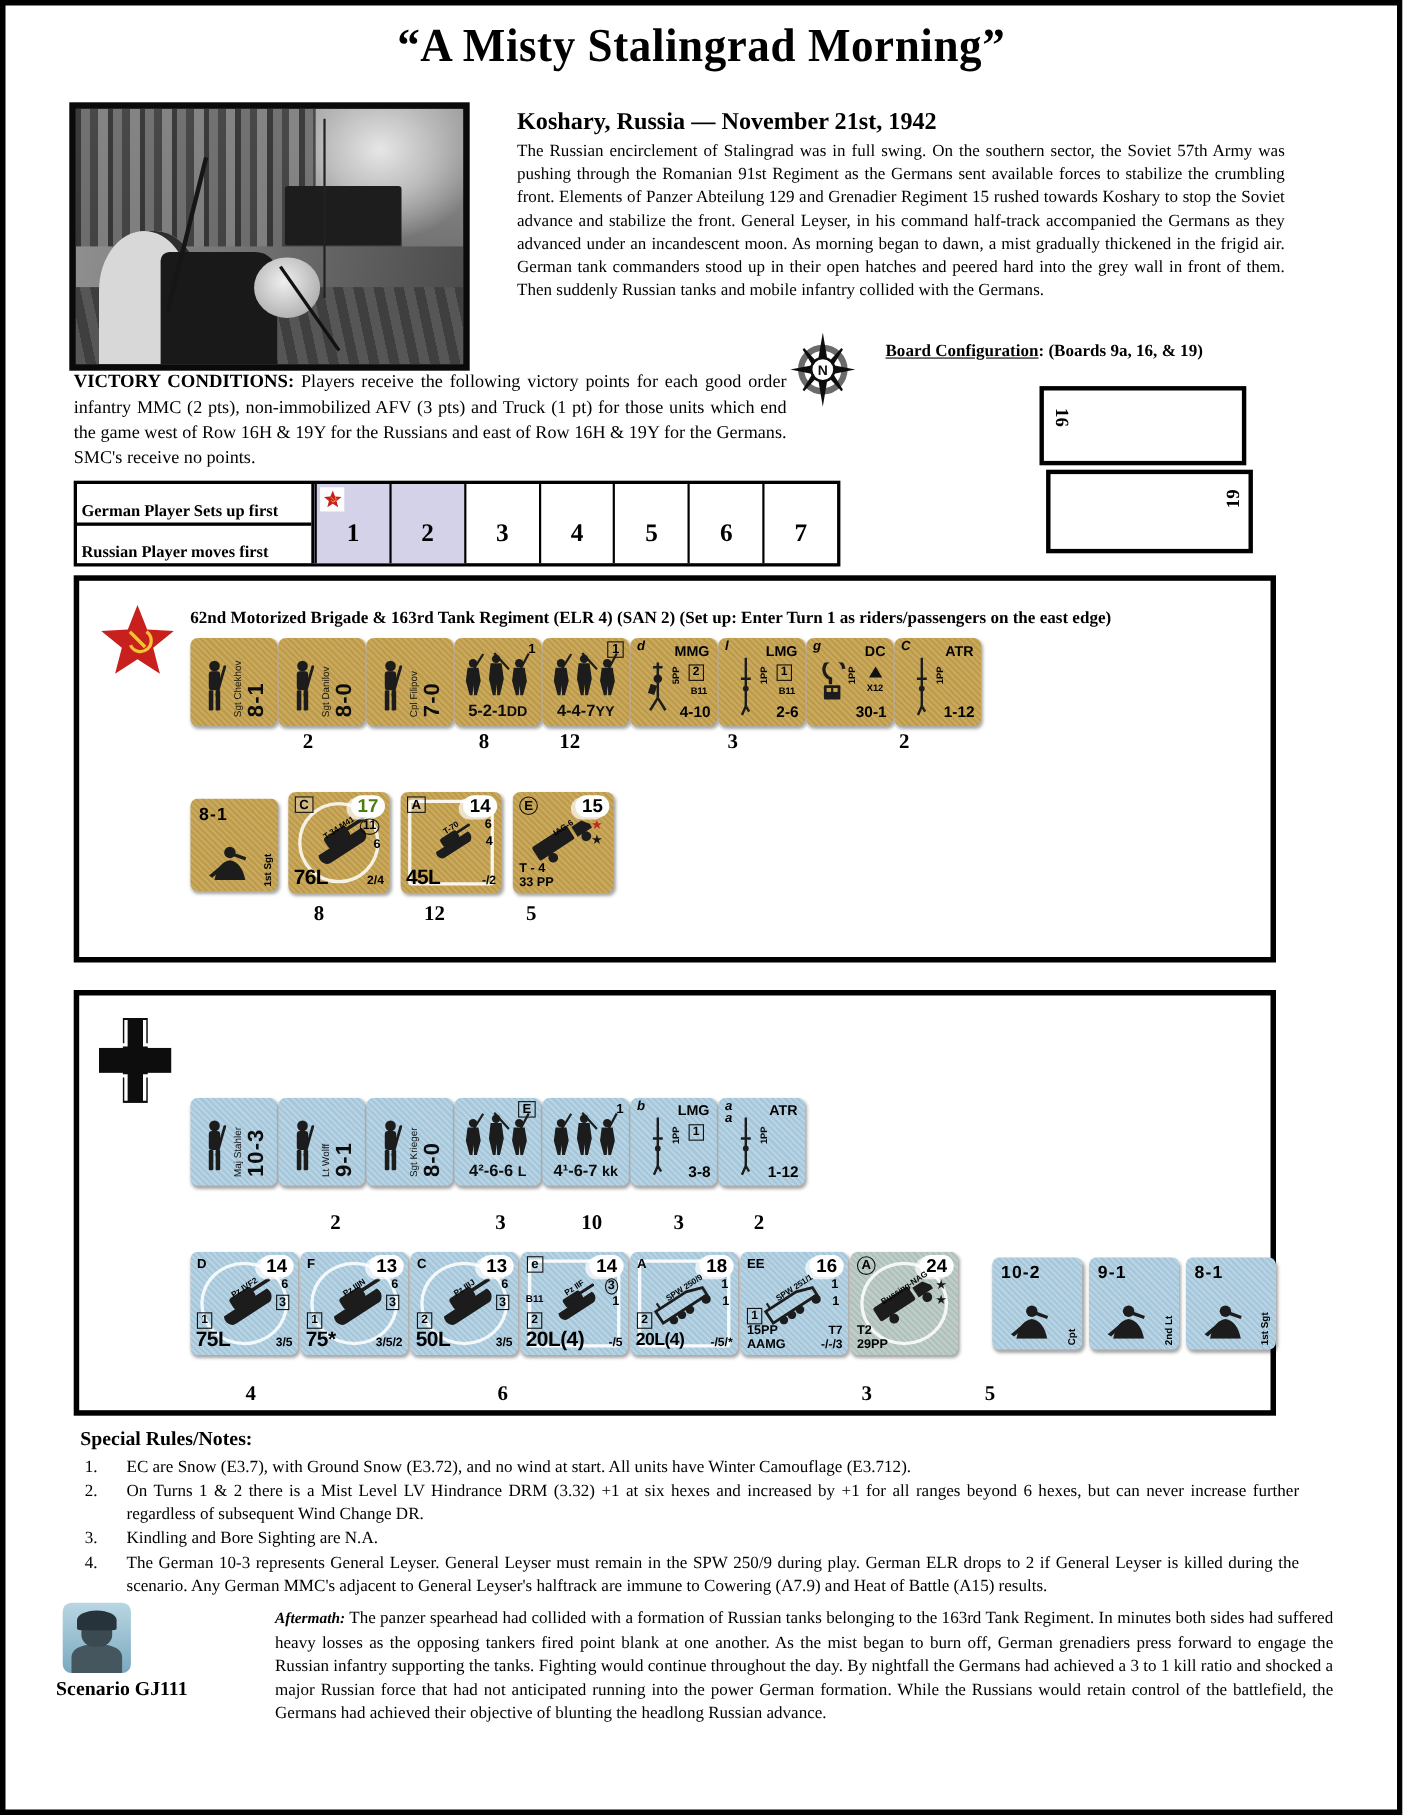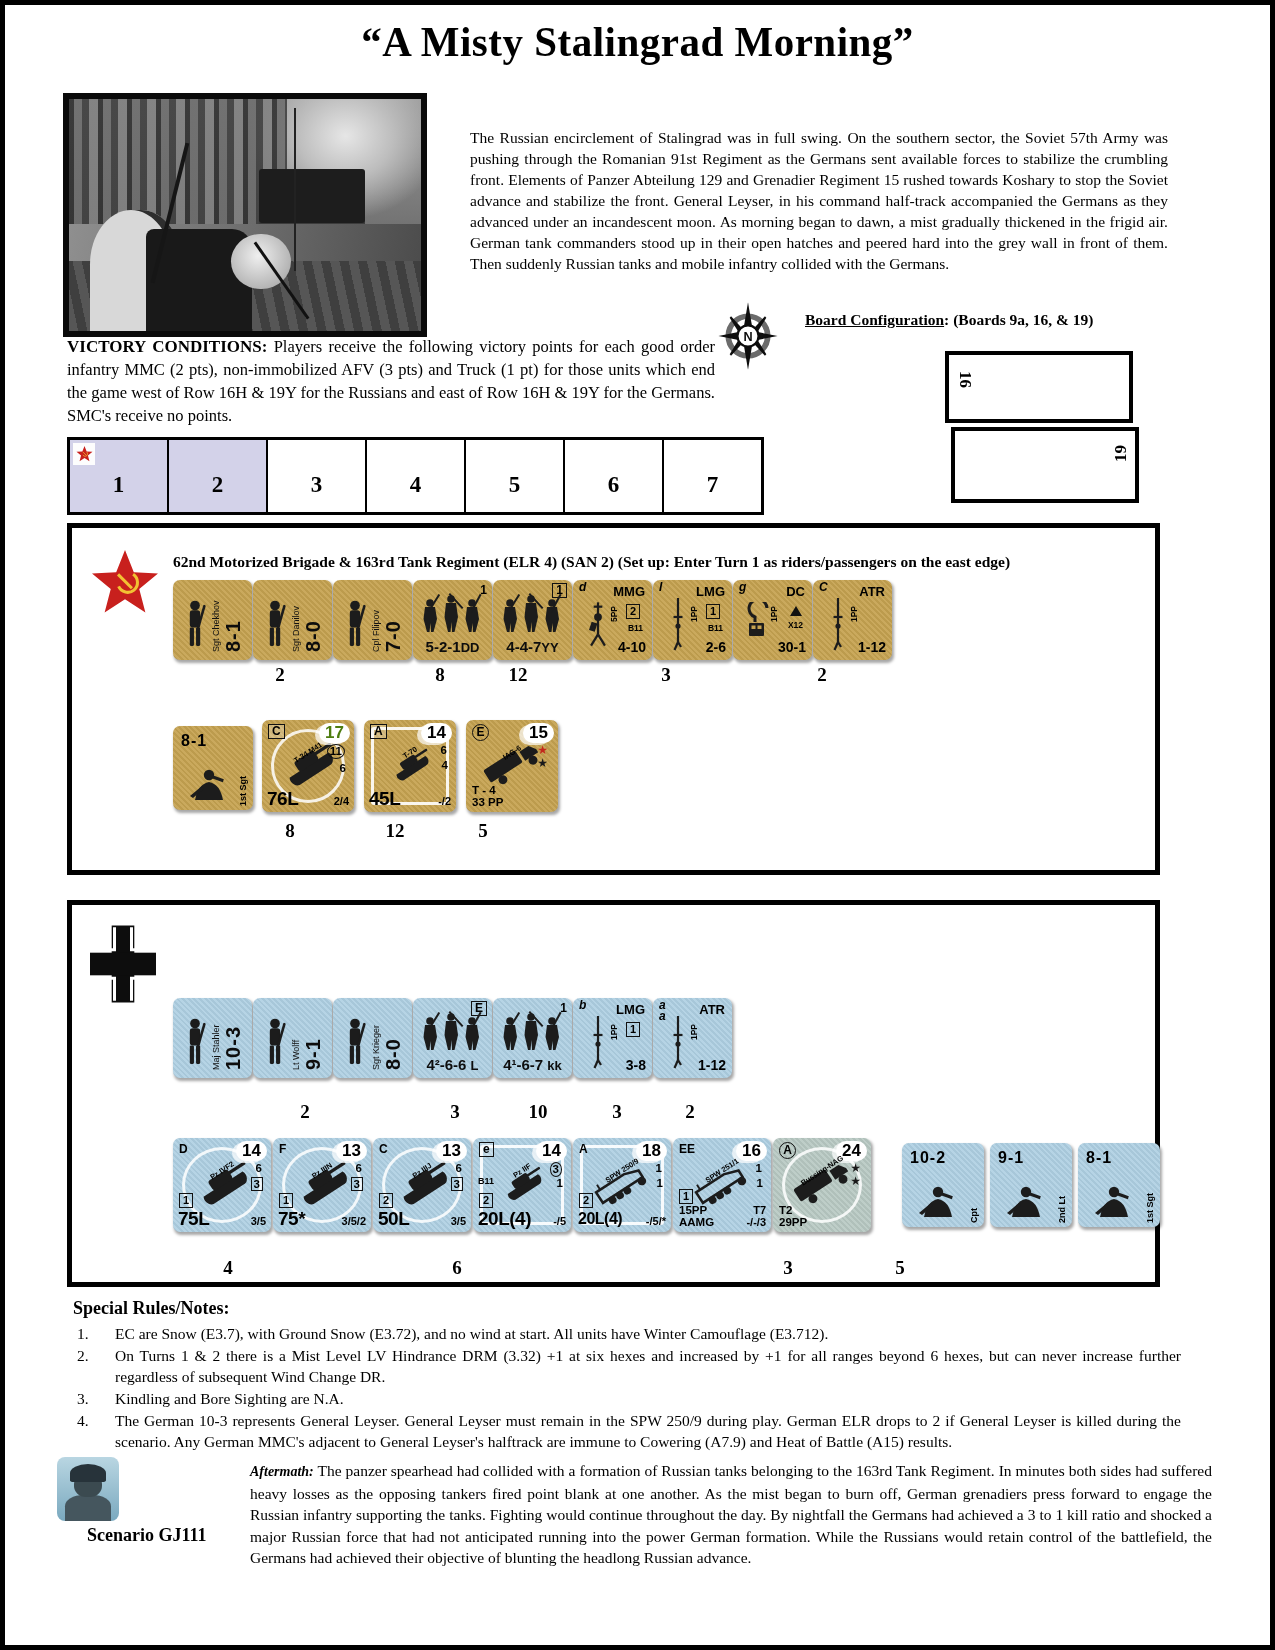--- a/index.html
+++ b/index.html
@@ -116,21 +116,21 @@
   .rules{position:absolute;left:68px;top:1293px;width:1108px;}
   .rules-h{font-size:18px;font-weight:bold;margin-bottom:4px;}
   .rule{display:flex;font-size:15.5px;line-height:21px;margin-bottom:1px;}
   .rule .rn{width:38px;flex:none;padding-left:4px;}
   .rule .rt{flex:1;text-align:justify;}
   
   .portrait{position:absolute;left:52px;top:1452px;width:62px;height:64px;border-radius:8px;background:linear-gradient(#b9d6e2,#7aa9bf);overflow:hidden;}
   .po-head{position:absolute;left:17px;top:14px;width:28px;height:26px;background:#3b4a50;border-radius:50% 50% 42% 42%;}
   .po-helm{position:absolute;left:13px;top:7px;width:36px;height:18px;background:#27333a;border-radius:50% 50% 10% 10%;}
   .po-body{position:absolute;left:8px;top:38px;width:46px;height:28px;background:#45565e;border-radius:40% 40% 0 0;}
-  .scen-id{position:absolute;left:46px;top:1520px;font-size:18px;font-weight:bold;margin-left:36px;}
+  .scen-id{position:absolute;left:46px;top:1520px;font-size:18px;font-weight:bold;}
   .aft{position:absolute;left:245px;top:1455px;width:962px;font-size:15.5px;line-height:21.5px;text-align:justify;}
   .aft b{font-size:14px;font-style:italic;}
 </style>
 </head>
 <body>
 
 <svg width="0" height="0" style="position:absolute">
 <defs>
   <symbol id="i-soldier" viewBox="0 0 26 42">
     <g fill="#1c1c1c">
@@ -245,20 +245,21 @@
     <div class="ph-road"></div>
     <div class="ph-bed"></div>
     <div class="ph-man1"></div>
     <div class="ph-black"></div>
     <div class="ph-helmet"></div>
     <div class="ph-mast"></div>
     <div class="ph-gun"></div>
     <div class="ph-gun2"></div>
   </div>
 
+  <div class="intro-h">Koshary, Russia — November 21st, 1942</div>
   <div class="intro-b">The Russian encirclement of Stalingrad was in full swing. On the southern sector, the Soviet 57th Army was pushing through the Romanian 91st Regiment as the Germans sent available forces to stabilize the crumbling front. Elements of Panzer Abteilung 129 and Grenadier Regiment 15 rushed towards Koshary to stop the Soviet advance and stabilize the front. General Leyser, in his command half-track accompanied the Germans as they advanced under an incandescent moon. As morning began to dawn, a mist gradually thickened in the frigid air. German tank commanders stood up in their open hatches and peered hard into the grey wall in front of them. Then suddenly Russian tanks and mobile infantry collided with the Germans.</div>
 
   <div class="vic">
     <b>VICTORY CONDITIONS:</b><span> Players receive the following victory points for each good order infantry MMC (2 pts), non-immobilized AFV (3 pts) and Truck (1 pt) for those units which end the game west of Row 16H &amp; 19Y for the Russians and east of Row 16H &amp; 19Y for the Germans. SMC's receive no points.</span>
   </div>
 
   <svg class="compass" viewBox="0 0 44 48">
     <use href="#i-compass"></use>
     <text x="22" y="27.5" text-anchor="middle" font-size="9" font-weight="bold" fill="#0d0d0d" font-family="Liberation Sans, sans-serif">N</text>
   </svg>
@@ -269,20 +270,24 @@
   <div class="bc">
     <div class="bx bc-16">
         <span>16</span>
       </div>
     <div class="bx bc-19">
         <span>19</span>
       </div>
   </div>
 
   <div class="tt">
+    <div class="tt-left">
+      <div class="r1">German Player Sets up first</div>
+      <div>Russian Player moves first</div>
+    </div>
     <div class="tt-cell shaded">
       <span class="tt-star">
           <svg width="17" height="16" viewBox="0 0 60 57">
             <use href="#i-star"></use>
           </svg>
         </span>
       <span class="num">1</span>
     </div>
     <div class="tt-cell shaded">
         <span class="num">2</span>

